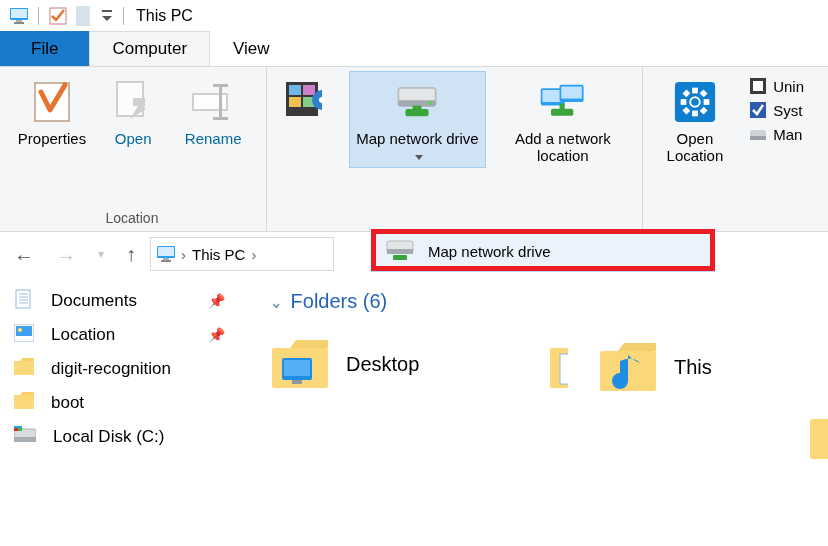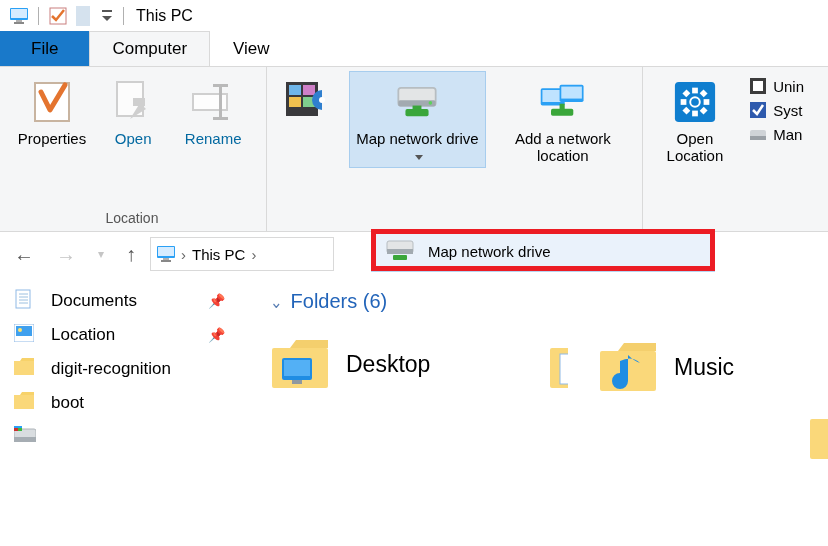--- a/index.html
+++ b/index.html
@@ -46,21 +46,21 @@
 .body{display:flex;height:calc(546px - 32px - 34px - 164px - 42px)}
 .side{width:232px;padding:10px 6px 0 14px;border-right:0}
 .side .sitem{display:flex;align-items:center;gap:17px;height:34px;font-size:17px;cursor:pointer;white-space:nowrap;overflow:hidden}
 .side .pin{margin-left:auto;color:#7a7a7a;font-size:14px;margin-right:20px}
 .content{flex:1;padding:16px 0 0 18px}
 .folders-h{display:flex;align-items:center;gap:8px;color:#2264b9;font-size:20px}
 .folders-h .chev{font-size:15px;color:#5a7fb4;transform:scaleY(1.2)}
 .fgrid{display:flex;flex-wrap:wrap;gap:10px 30px;margin-top:22px}
 .fitem{display:flex;align-items:center;gap:14px;width:230px}
 .fico{width:62px;height:52px;position:relative}
-.flabel{font-size:23px}
+.flabel{font-size:20px}
 
 .folder-svg{position:absolute;inset:0}
 
 .monitor-svg{display:block}
 </style>
 </head>
 <body>
 
 <div class="qat">
  <span class="mini-ico">
@@ -313,20 +313,21 @@
    <span>boot</span>
   </div>
   <div class="sitem">
    <span><svg width="22" height="18">
             <rect x="0" y="3" width="22" height="12" rx="2" fill="#d9dde0" stroke="#aeb4b9"></rect>
             <rect x="0" y="11" width="22" height="5" fill="#a6adb3"></rect>
             <rect x="0" y="0" width="8" height="5" fill="#2aa0f5"></rect>
             <rect x="0" y="2" width="4" height="3" fill="#cc2f2f"></rect>
             <rect x="4" y="2" width="4" height="3" fill="#3fba3f"></rect>
           </svg></span>
+   <span>Local Disk (C:)</span>
   </div>
  </div>
 
  <div class="content">
   <div class="folders-h">
    <span class="chev">⌄</span>
    <span>Folders (6)</span>
   </div>
   <div class="fgrid">
    <div class="fitem">
@@ -351,21 +352,21 @@
     </span>
    </div>
    <div class="fitem" style="margin-top:6px">
     <span class="fico">
      <svg class="folder-svg" viewBox="0 0 62 52">
               <path d="M2 10 L20 10 L26 2 L58 2 L58 10 Z" fill="#f4cf6d"></path>
               <rect x="2" y="10" width="56" height="40" rx="2" fill="#fad87a"></rect>
               <path d="M30 14 L30 40 A8 8 0 1 1 22 32 L22 20 Q34 14 42 22 Q36 20 30 14 Z" fill="#1f8de3"></path>
             </svg>
     </span>
-    <span class="flabel">Music</span>
+    <span class="flabel">This</span>
    </div>
    <div class="fitem" style="width:20px;overflow:hidden;margin-left:auto;margin-top:6px">
     <span class="fico" style="width:20px">
      <svg class="folder-svg" viewBox="0 0 62 52" width="62" height="52">
               <path d="M2 10 L20 10 L26 2 L58 2 L58 10 Z" fill="#f4cf6d"></path>
               <rect x="2" y="10" width="56" height="40" rx="2" fill="#fad87a"></rect>
             </svg>
     </span>
    </div>
   </div>

